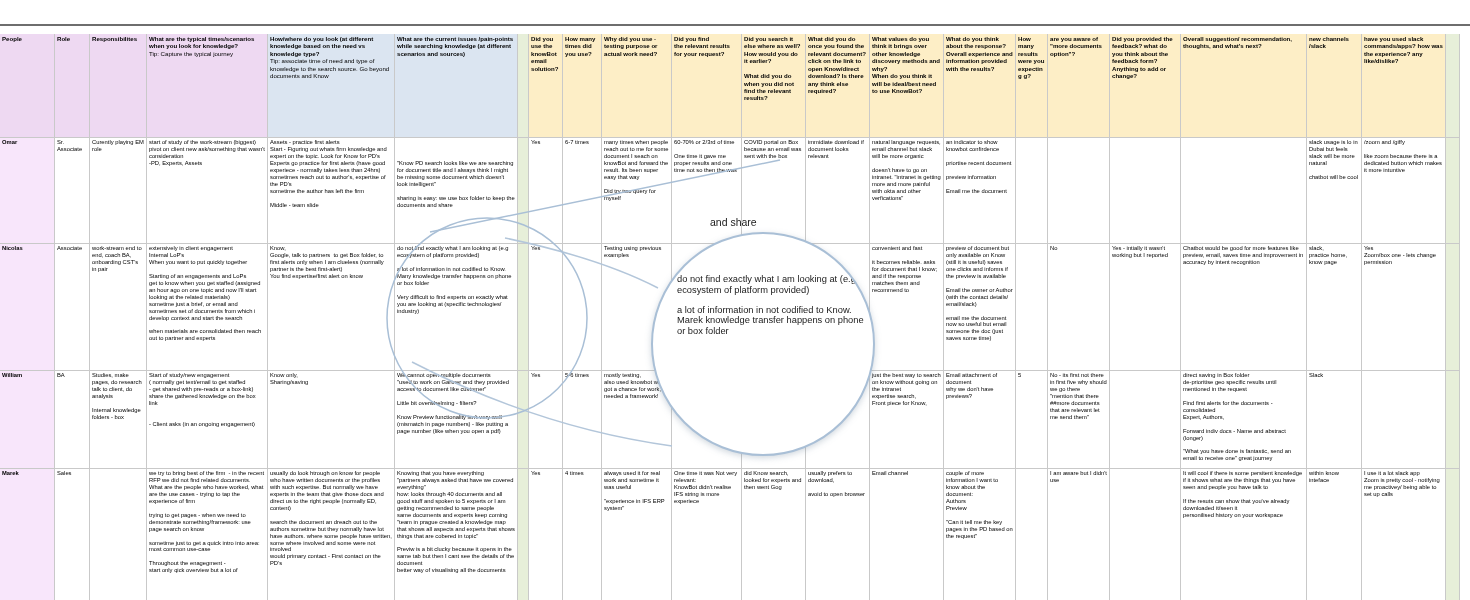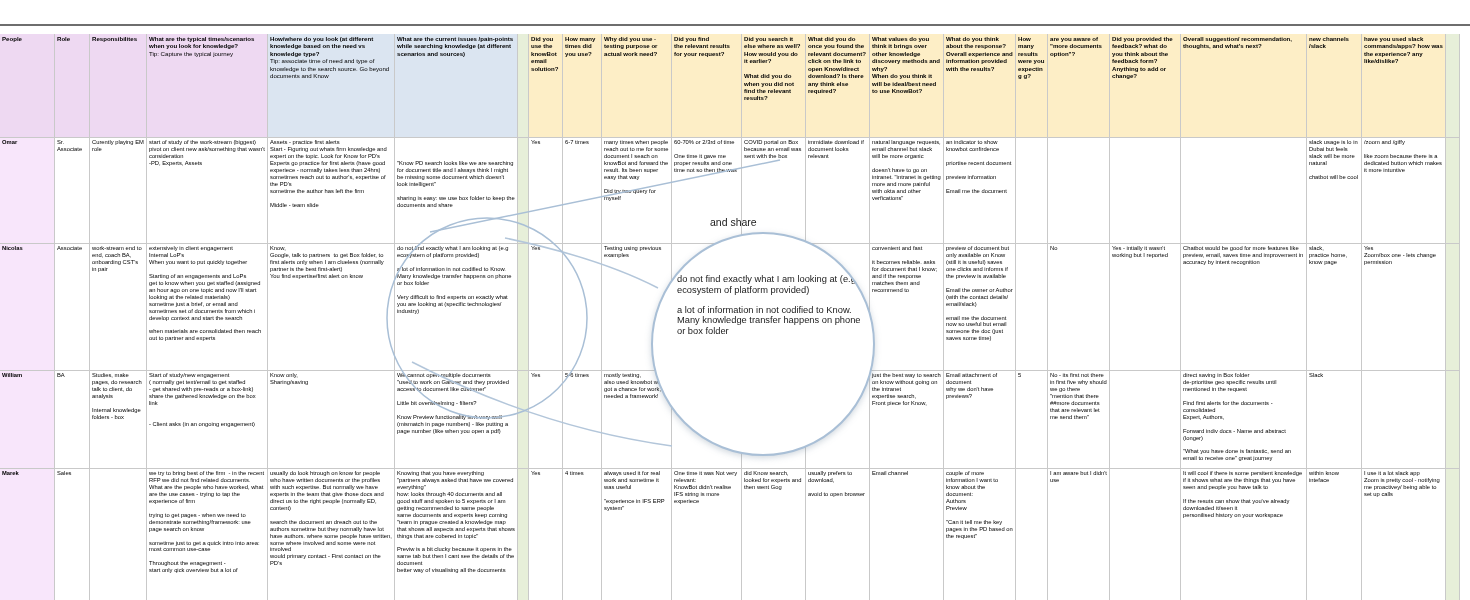--- a/index.html
+++ b/index.html
@@ -289,18 +289,18 @@
     <path d="M 412 336 Q 540 402 672 420" stroke="#b3c6da" stroke-width="1.5" fill="none"></path>
     <circle cx="487" cy="292" r="100" stroke="#a9bfd6" stroke-width="1.5" fill="none"></circle>
   </svg>
 
   <div class="zoomfrag">and share</div>
 
   <div class="zoomcircle">
     <div class="spacer"></div>
     <div id="zoomparas">
         <div class="para">do not find exactly what I am looking at (e.g ecosystem of platform provided)</div>
-        <div class="para">a lot of information in not codified to Know. Many knowledge transfer happens on phone or box folder</div>
+        <div class="para">a lot of information in not codified to Know. Marek knowledge transfer happens on phone or box folder</div>
       </div>
   </div>
 
   <div class="bottomstrip"></div>
 </div>
 
 </body></html>

